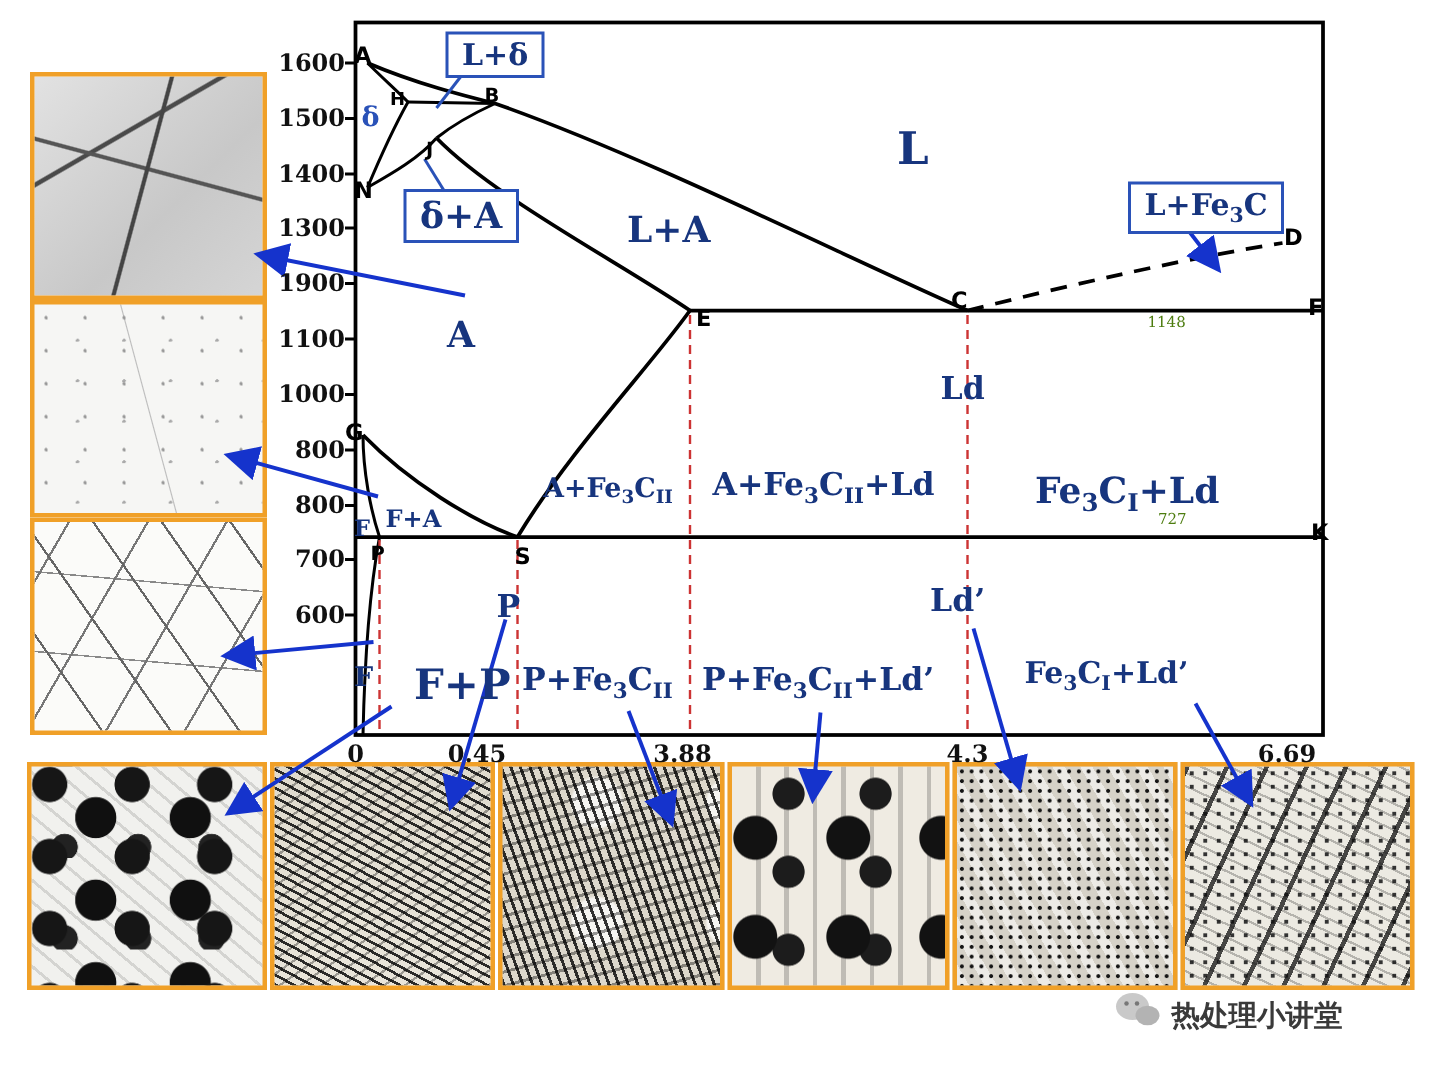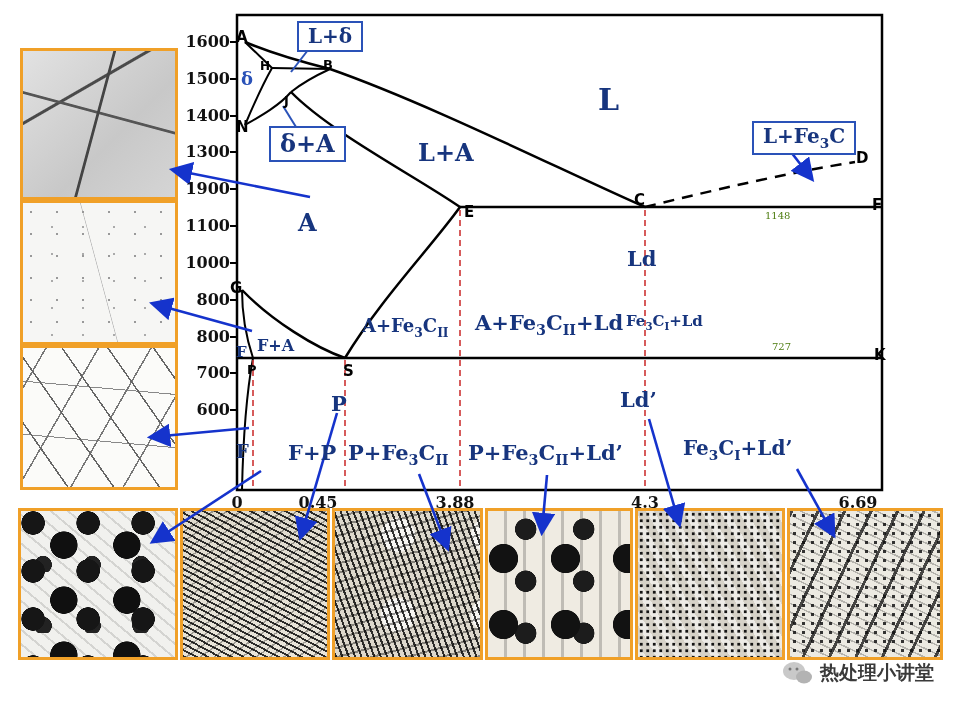--- a/index.html
+++ b/index.html
@@ -61,21 +61,21 @@
       repeating-linear-gradient(60deg, rgba(255,255,255,.55) 0 7px, transparent 7px 16px),
       #d6d2c8; }
   .micro-9 { background:
       repeating-linear-gradient(115deg, rgba(15,15,15,.75) 0 3px, transparent 3px 24px),
       repeating-linear-gradient(25deg, rgba(15,15,15,.25) 0 1.5px, transparent 1.5px 8px),
       radial-gradient(circle 1.5px at 50% 50%, #333 95%, transparent) 0 0/9px 9px,
       #eceae2; }
 
   #diagram-svg { position:absolute; left:0; top:0; pointer-events:none; }
 
-  .watermark { position:absolute; left:781px; top:660px; display:flex; align-items:flex-start; gap:7px; }
+  .watermark { position:absolute; left:742px; top:660px; display:flex; align-items:flex-end; gap:7px; }
   .watermark .wm-text { font-family:"DejaVu Sans", sans-serif; font-weight:bold;
                         font-size:19px; color:#3a3a3a; }
 </style>
 </head>
 <body>
 
 <div class="micro micro-1" style="left:20px;  top:48px;  width:158px; height:152px;"></div>
 <div class="micro micro-2" style="left:20px;  top:200px; width:158px; height:145px;"></div>
 <div class="micro micro-3" style="left:20px;  top:345px; width:158px; height:145px;"></div>
 <div class="micro micro-4" style="left:18px;  top:508px; width:160px; height:152px;"></div>
@@ -188,26 +188,26 @@
 
 <div class="rg" style="left:598px; top:82px;  font-size:30px">L</div>
 <div class="rg" style="left:418px; top:138px; font-size:24px">L+A</div>
 <div class="rg" style="left:298px; top:208px; font-size:24px">A</div>
 <div class="rg" style="left:241px; top:68px;  font-size:18px; color:#2a52b8">δ</div>
 <div class="rg" style="left:627px; top:246px; font-size:21px">Ld</div>
 <div class="rg" style="left:620px; top:387px; font-size:21px">Ld’</div>
 <div class="rg" style="left:236px; top:343px; font-size:15px">F</div>
 <div class="rg" style="left:257px; top:336px; font-size:16px">F+A</div>
 <div class="rg" style="left:236px; top:441px; font-size:18px">F</div>
-<div class="rg" style="left:288px; top:440px; font-size:21px">F+P</div>
+<div class="rg" style="left:276px; top:440px; font-size:28px">F+P</div>
 <div class="rg" style="left:331px; top:391px; font-size:21px">P</div>
 
 <div class="rg" style="left:362px; top:315px; font-size:18px"><span>A+Fe</span><sub>3</sub><span>C</span><sub>II</sub><span></span></div>
 <div class="rg" style="left:475px; top:310px; font-size:21px"><span>A+Fe</span><sub>3</sub><span>C</span><sub>II</sub><span>+Ld</span></div>
-<div class="rg" style="left:626px; top:312px; font-size:15px"><span>Fe</span><sub>3</sub><span>C</span><sub>I</sub><span>+Ld</span></div>
+<div class="rg" style="left:690px; top:312px; font-size:24px"><span>Fe</span><sub>3</sub><span>C</span><sub>I</sub><span>+Ld</span></div>
 <div class="rg" style="left:348px; top:440px; font-size:21px"><span>P+Fe</span><sub>3</sub><span>C</span><sub>II</sub><span></span></div>
 <div class="rg" style="left:468px; top:440px; font-size:21px"><span>P+Fe</span><sub>3</sub><span>C</span><sub>II</sub><span>+Ld’</span></div>
 <div class="rg" style="left:683px; top:436px; font-size:20px"><span>Fe</span><sub>3</sub><span>C</span><sub>I</sub><span>+Ld’</span></div>
 
 <div class="boxlbl" style="left:297px; top:21px;  font-size:20px">L+δ</div>
 <div class="boxlbl" style="left:269px; top:126px; font-size:24px">δ+A</div>
 <div class="boxlbl" style="left:752px; top:121px; font-size:20px"><span>L+Fe</span><sub>3</sub><span>C</span></div>
 
 <div class="watermark">
   <span>

